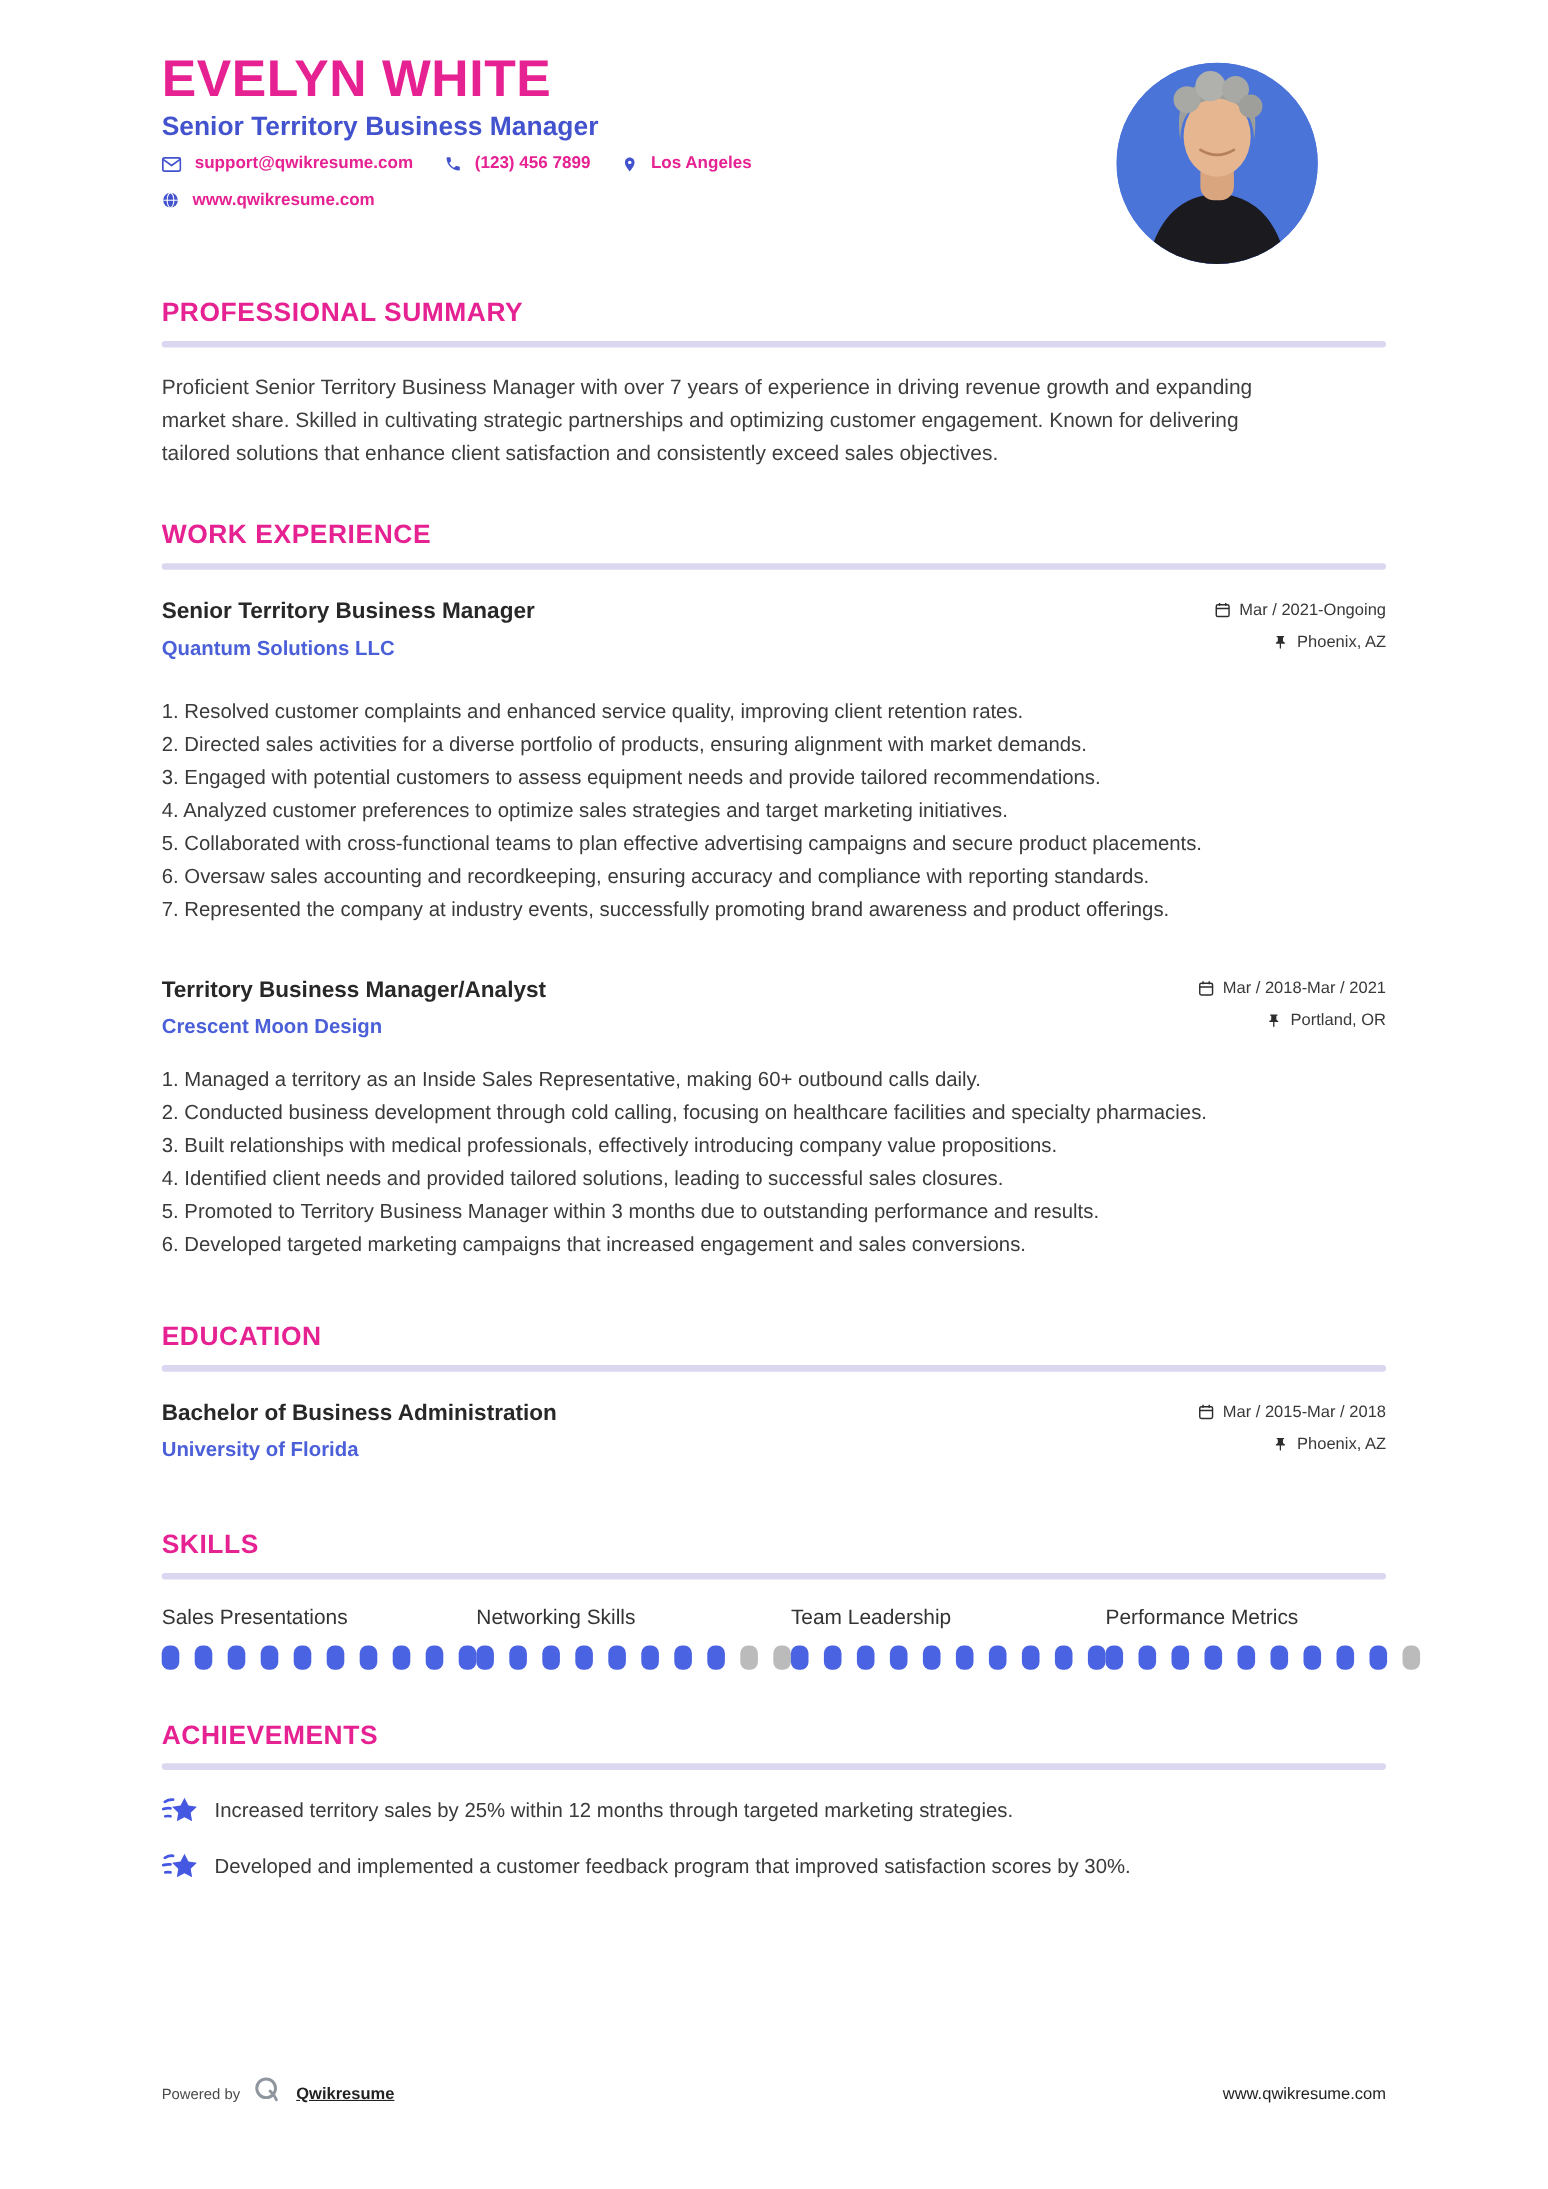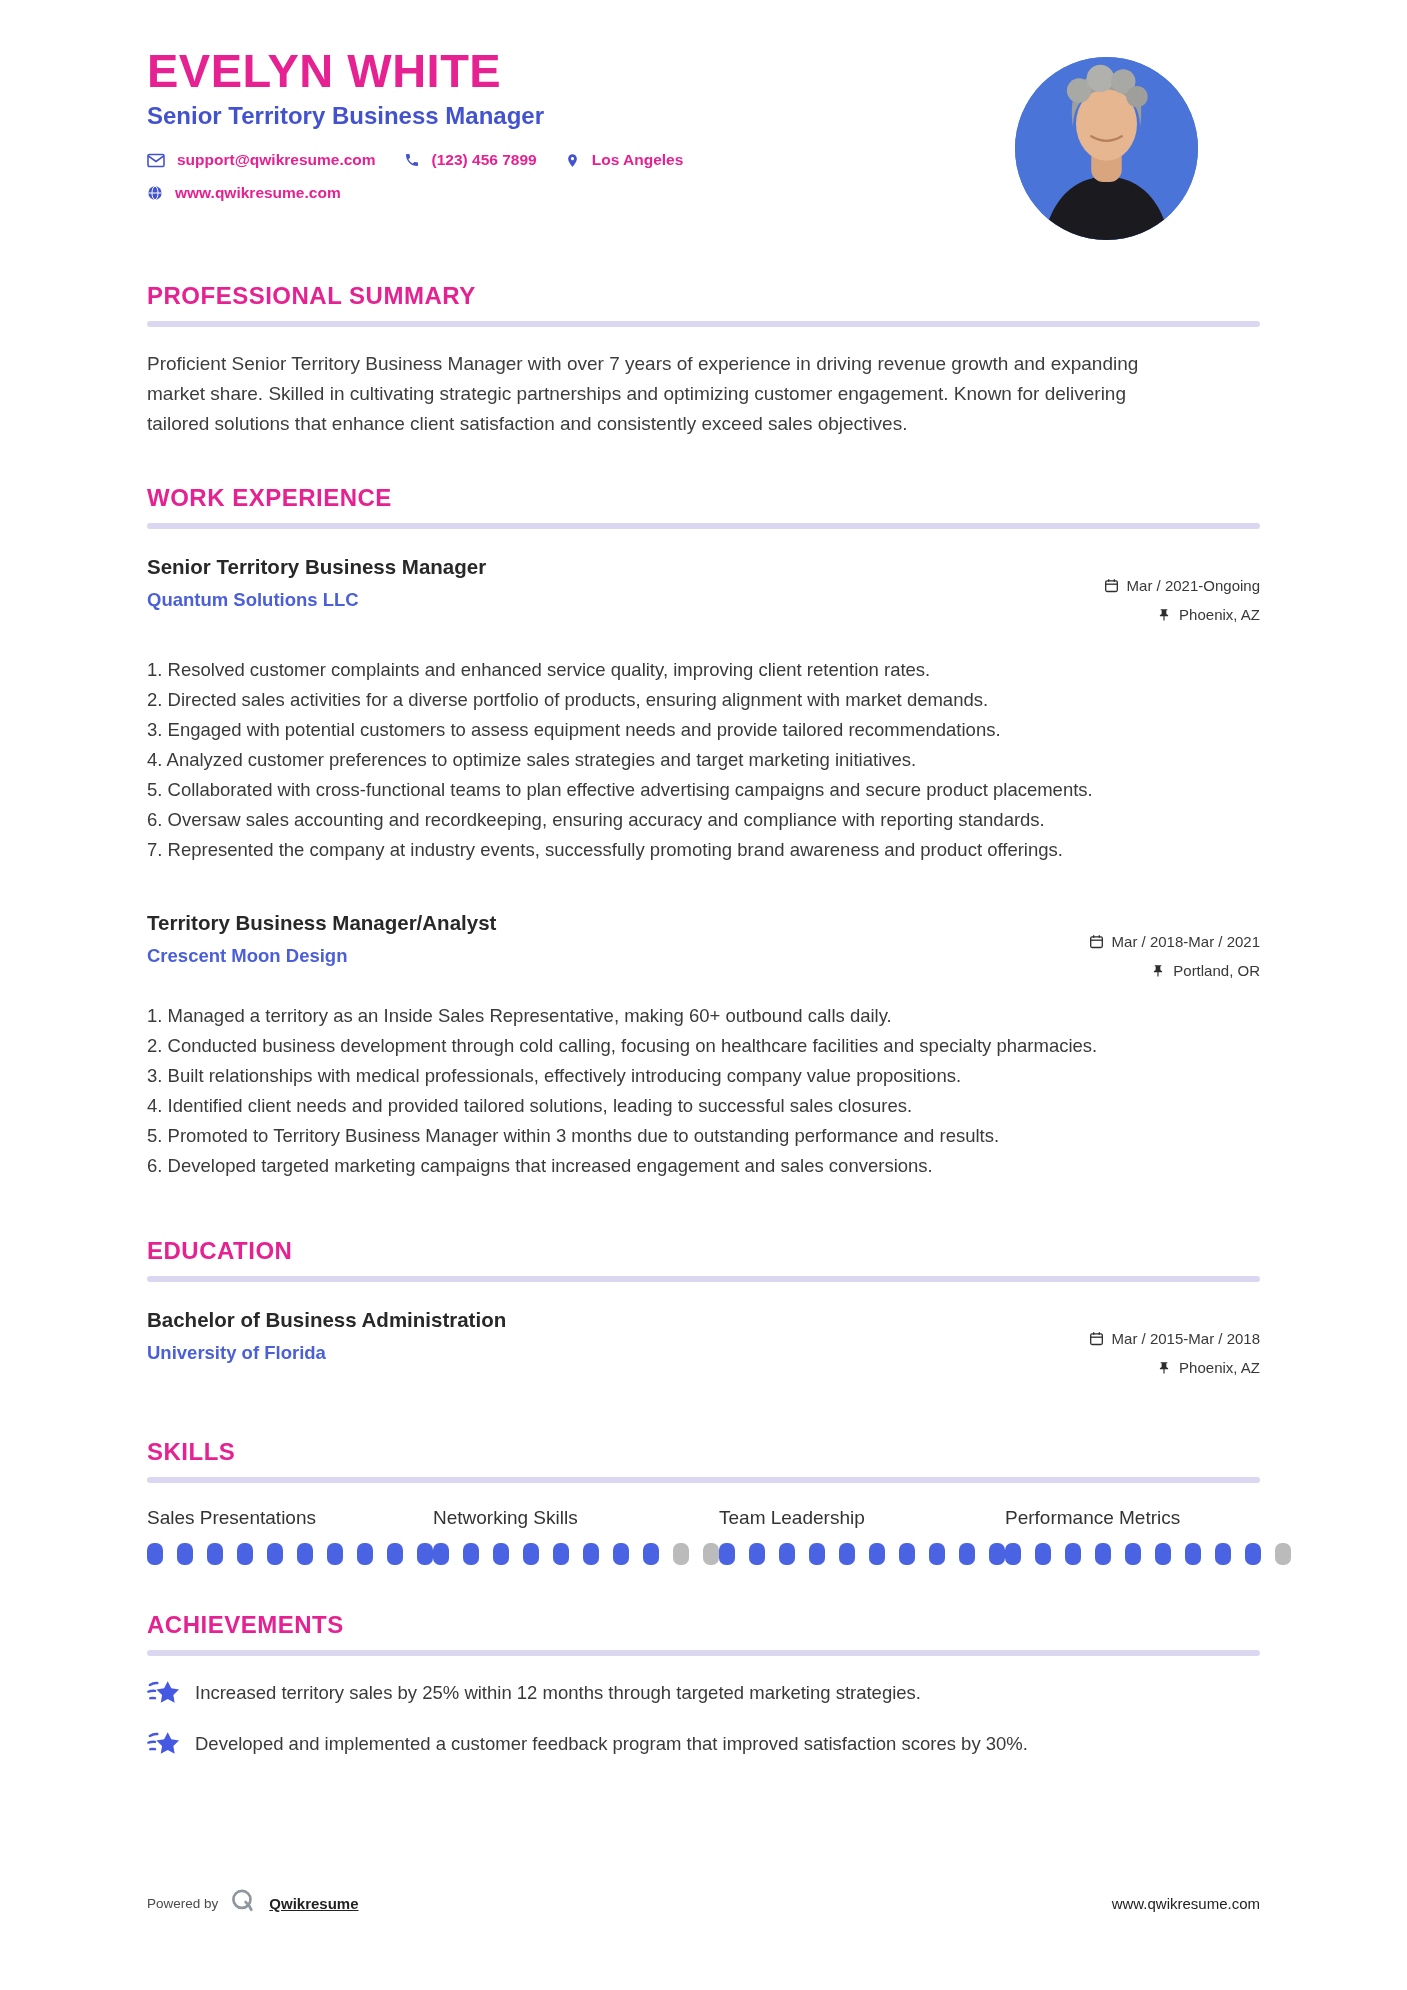--- a/index.html
+++ b/index.html
@@ -29,21 +29,21 @@
   }
   .headline {
     color: #4353CE;
     font-size: 24px;
     font-weight: 600;
     margin-top: 7px;
   }
   .contact-row {
     display: flex;
     align-items: center;
-    margin-top: 21px;
+    margin-top: 10px;
   }
   .contact-row + .contact-row { margin-top: 15px; }
   .contact-item {
     display: flex;
     align-items: center;
     gap: 12px;
     margin-right: 28px;
     color: #E62192;
     font-size: 15.5px;
     font-weight: 600;
@@ -88,21 +88,21 @@
     color: #3d3d3d;
     max-width: 1010px;
   }
 
   
   .entry { margin-top: 26px; }
   .entry + .entry { margin-top: 46px; }
   .entry-head { display: flex; justify-content: space-between; align-items: flex-start; }
   .entry-title { font-size: 20.5px; font-weight: 700; color: #282828; }
   .entry-company { font-size: 18.5px; font-weight: 600; color: #4A5FD8; margin-top: 10px; }
-  .entry-meta { text-align: left; flex: 0 0 auto; padding-top: 2px; margin-top: 20px; }
+  .entry-meta { text-align: left; flex: 0 0 auto; padding-top: 2px; }
   .meta-line {
     display: flex;
     justify-content: flex-end;
     align-items: center;
     gap: 8px;
     font-size: 15px;
     color: #383838;
   }
   .meta-line + .meta-line { margin-top: 12px; }
   .meta-line .ic { display: inline-flex; }

